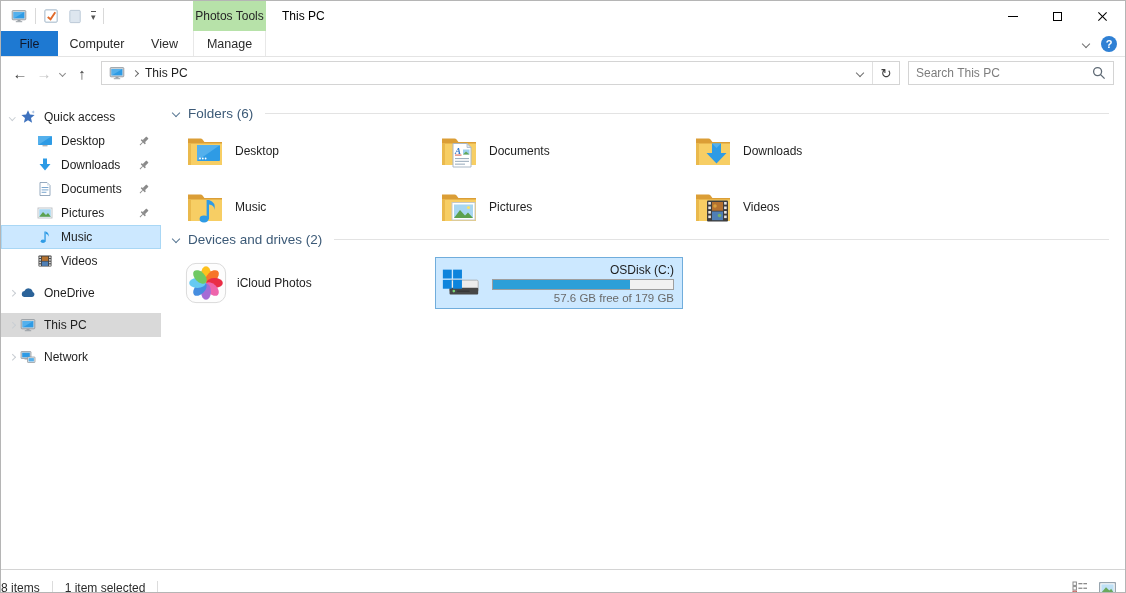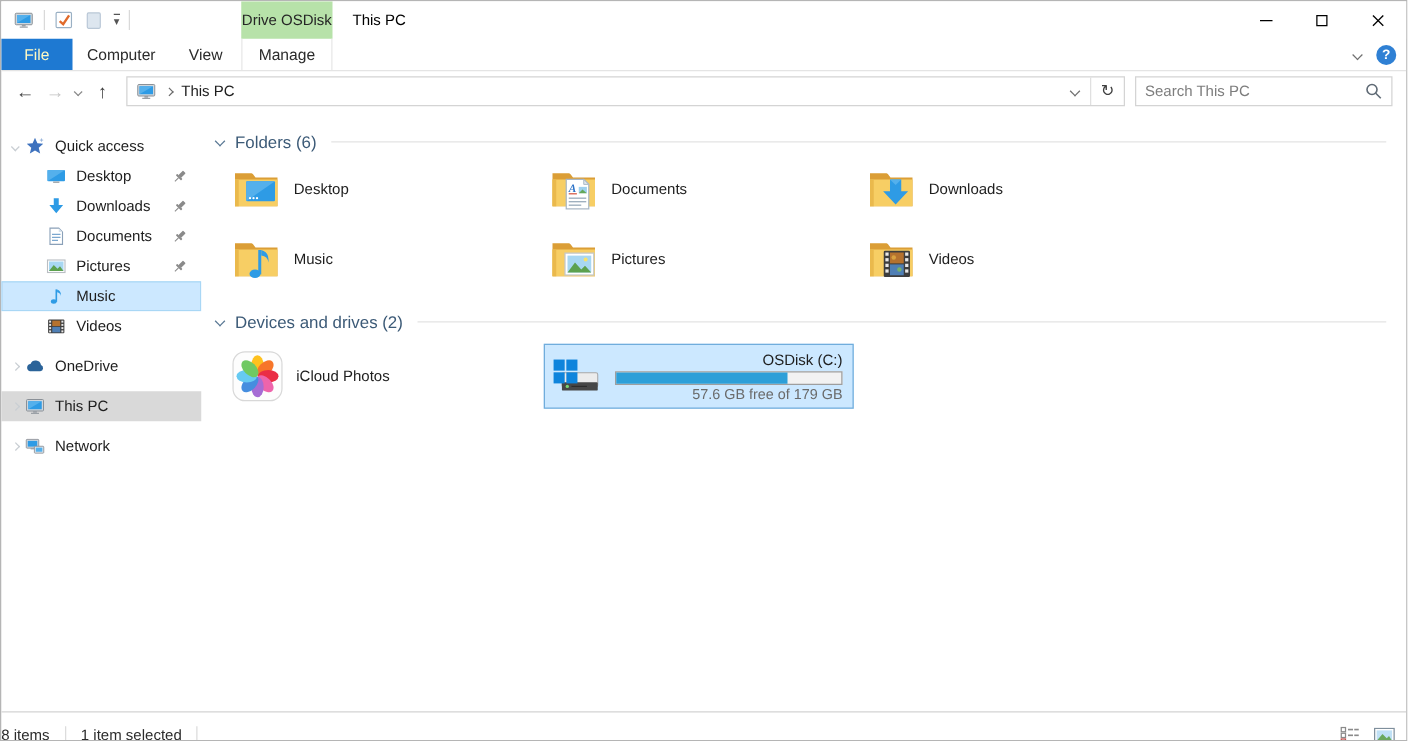--- a/index.html
+++ b/index.html
@@ -15,21 +15,21 @@
   .ctx-group { position:absolute; left:192px; top:0; width:73px; height:30px; background:#b7e2a9; display:flex; align-items:center; justify-content:center; color:#262626; font-size:12px; }
   .win-title { position:absolute; left:281px; top:0; height:30px; display:flex; align-items:center; font-size:12px; color:#000; }
   .win-btns { position:absolute; right:0; top:0; display:flex; }
   .win-btn { width:45px; height:30px; display:flex; align-items:center; justify-content:center; }
   .glyph-min { width:10px; border-top:1px solid #000; display:inline-block; }
   .glyph-max { width:9px; height:9px; border:1px solid #000; display:inline-block; }
 
   
   .tabrow { display:flex; height:26px; border-bottom:1px solid #e4e4e4; position:relative; }
   .tab { display:flex; align-items:center; justify-content:center; font-size:12.5px; color:#2b2b2b; }
-  .tab-file { width:57px; background:#1e79d2; color:#fef9c3; }
+  .tab-file { width:57px; background:#1e79d2; color:#0f172a; }
   .tab-computer { width:78px; }
   .tab-view { width:57px; }
   .tab-manage { width:73px; border-left:1px solid #e8e8e8; border-right:1px solid #e8e8e8; }
   .tabrow-right { margin-left:auto; display:flex; align-items:center; gap:12px; padding-right:8px; }
   .chev { display:inline-block; width:6px; height:6px; border-right:1.4px solid #707070; border-bottom:1.4px solid #707070; transform:rotate(45deg); }
   .help-btn { width:16px; height:16px; border-radius:50%; background:#2f80d4; color:#fff; font-size:11px; font-weight:bold; display:flex; align-items:center; justify-content:center; }
 
   
   .navrow { display:flex; align-items:center; height:32px; padding:0 11px 0 6px; }
   .nav-btn { display:flex; align-items:center; justify-content:center; font-size:15px; color:#3f3f3f; }
@@ -278,21 +278,21 @@
       <span class="qat-sep"></span>
       <svg width="17" height="17" viewBox="0 0 18 18">
           <use href="#i-check"></use>
         </svg>
       <svg width="17" height="17" viewBox="0 0 18 18">
           <use href="#i-newitem"></use>
         </svg>
       <span class="qat-dd">▾</span>
       <span class="qat-sep"></span>
     </div>
-    <div class="ctx-group">Drive OSDisk</div>
+    <div class="ctx-group">Photos Tools</div>
     <div class="win-title">This PC</div>
     <div class="win-btns">
       <span class="win-btn">
           <span class="glyph-min"></span>
         </span>
       <span class="win-btn">
           <span class="glyph-max"></span>
         </span>
       <span class="win-btn">
           <svg width="11" height="11" viewBox="0 0 12 12">
@@ -473,21 +473,21 @@
         </div>
         <div class="tile">
           <svg width="40" height="40" viewBox="0 0 40 40">
               <use href="#icon-folder"></use>
               <use href="#glyph-videos"></use>
             </svg>
           <span class="tile-label">Videos</span>
         </div>
       </div>
 
-      <div class="sec-head" style="margin-top:18px;">
+      <div class="sec-head" style="">
         <span class="chev"></span>
         <span class="sec-title">Devices and drives (2)</span>
         <span class="sec-line"></span>
       </div>
       <div class="grid devgrid">
         <div class="tile dev">
           <svg width="42" height="42" viewBox="0 0 44 44">
               <use href="#icon-photos"></use>
             </svg>
           <span class="tile-label">iCloud Photos</span>

